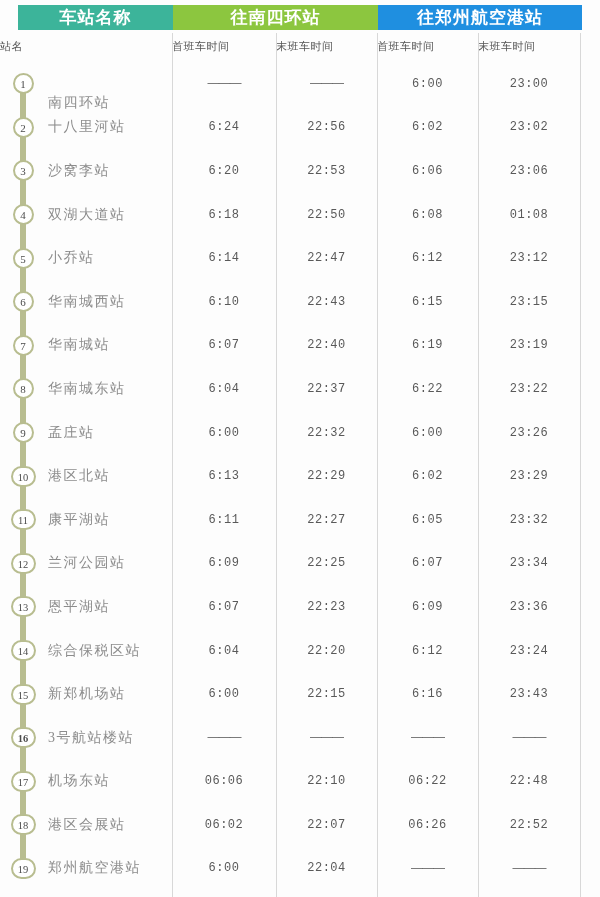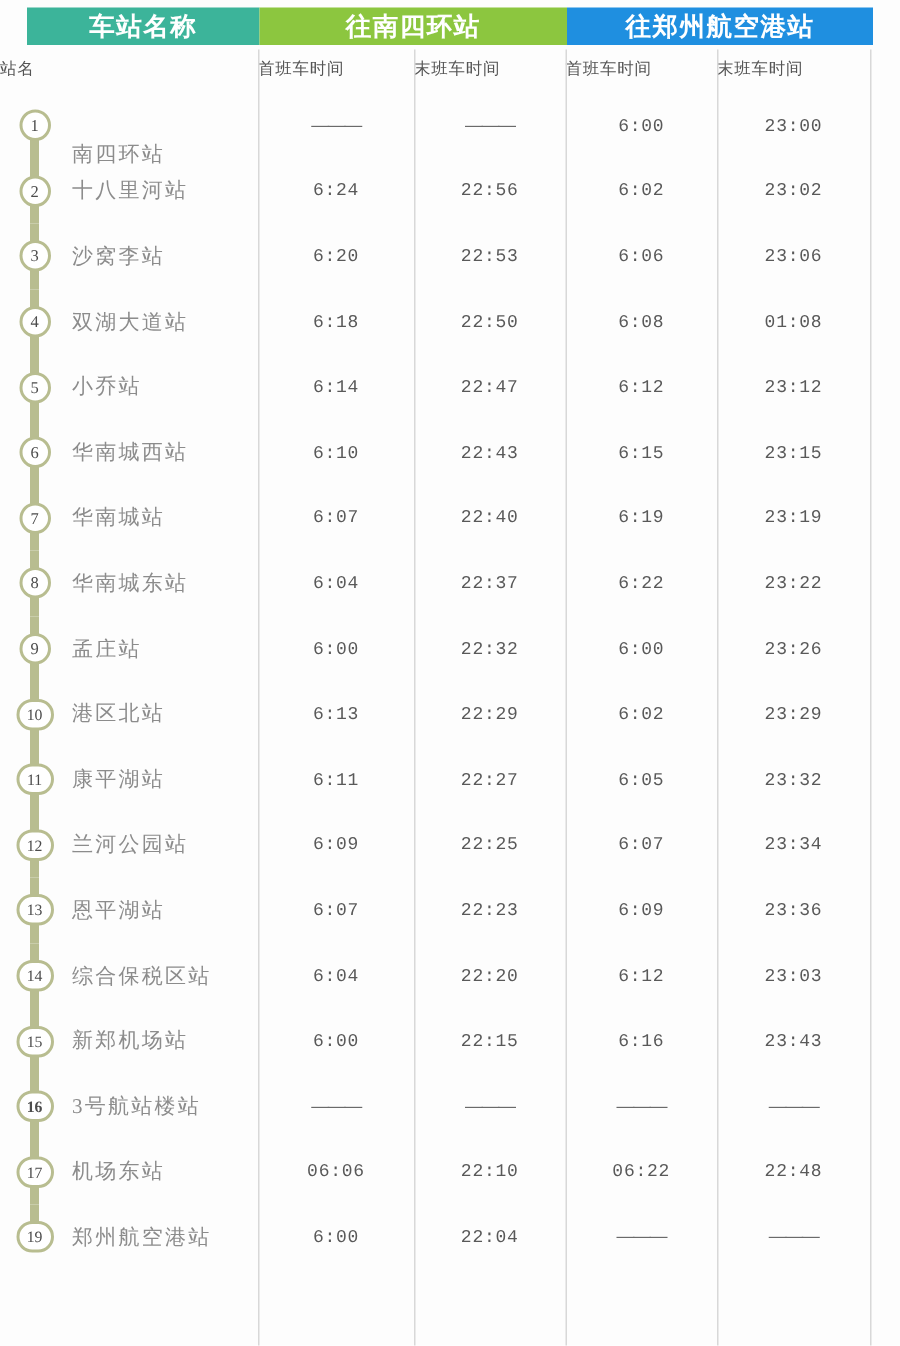--- a/index.html
+++ b/index.html
@@ -373,21 +373,21 @@
         <div class="cell-name">
           <div class="marker">
             <div class="connector" style="background: rgb(184, 189, 144);"></div>
             <div class="circle wide" style="border-color: rgb(184, 189, 144);">14</div>
           </div>
           <div class="station-label" style="color: rgb(140, 140, 140);">综合保税区站</div>
         </div>
         <div class="cell-time t1">6:04</div>
         <div class="cell-time t2">22:20</div>
         <div class="cell-time t3">6:12</div>
-        <div class="cell-time t4">23:03</div>
+        <div class="cell-time t4">23:24</div>
       </div>
       <div class="row">
         <div class="cell-name">
           <div class="marker">
             <div class="connector" style="background: rgb(184, 189, 144);"></div>
             <div class="circle wide" style="border-color: rgb(184, 189, 144);">15</div>
           </div>
           <div class="station-label" style="color: rgb(140, 140, 140);">新郑机场站</div>
         </div>
         <div class="cell-time t1">6:00</div>
@@ -417,20 +417,33 @@
           <div class="station-label" style="color: rgb(140, 140, 140);">机场东站</div>
         </div>
         <div class="cell-time t1">06:06</div>
         <div class="cell-time t2">22:10</div>
         <div class="cell-time t3">06:22</div>
         <div class="cell-time t4">22:48</div>
       </div>
       <div class="row">
         <div class="cell-name">
           <div class="marker">
+            <div class="connector" style="background: rgb(184, 189, 144);"></div>
+            <div class="circle wide" style="border-color: rgb(184, 189, 144);">18</div>
+          </div>
+          <div class="station-label" style="color: rgb(140, 140, 140);">港区会展站</div>
+        </div>
+        <div class="cell-time t1">06:02</div>
+        <div class="cell-time t2">22:07</div>
+        <div class="cell-time t3">06:26</div>
+        <div class="cell-time t4">22:52</div>
+      </div>
+      <div class="row">
+        <div class="cell-name">
+          <div class="marker">
             <div class="connector" style="background: rgb(184, 189, 144); bottom: 50%;"></div>
             <div class="circle wide" style="border-color: rgb(184, 189, 144);">19</div>
           </div>
           <div class="station-label" style="color: rgb(140, 140, 140);">郑州航空港站</div>
         </div>
         <div class="cell-time t1">6:00</div>
         <div class="cell-time t2">22:04</div>
         <div class="cell-time t3"><span class="dash">———</span></div>
         <div class="cell-time t4"><span class="dash">———</span></div>
       </div>

